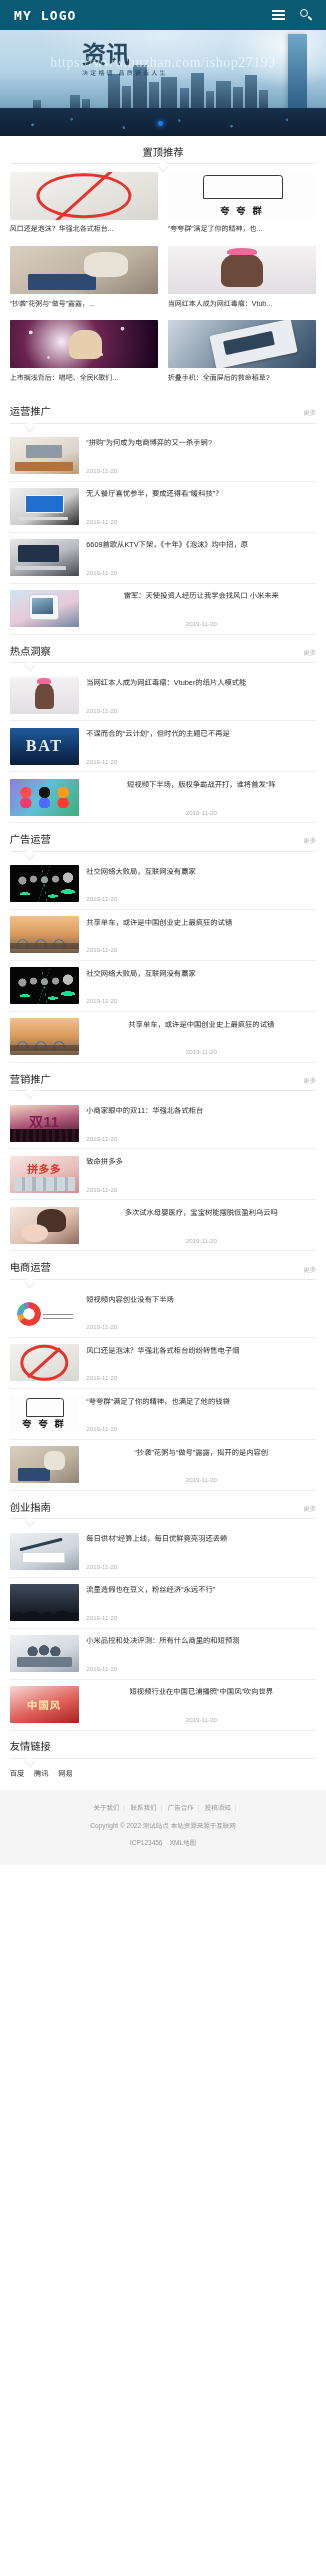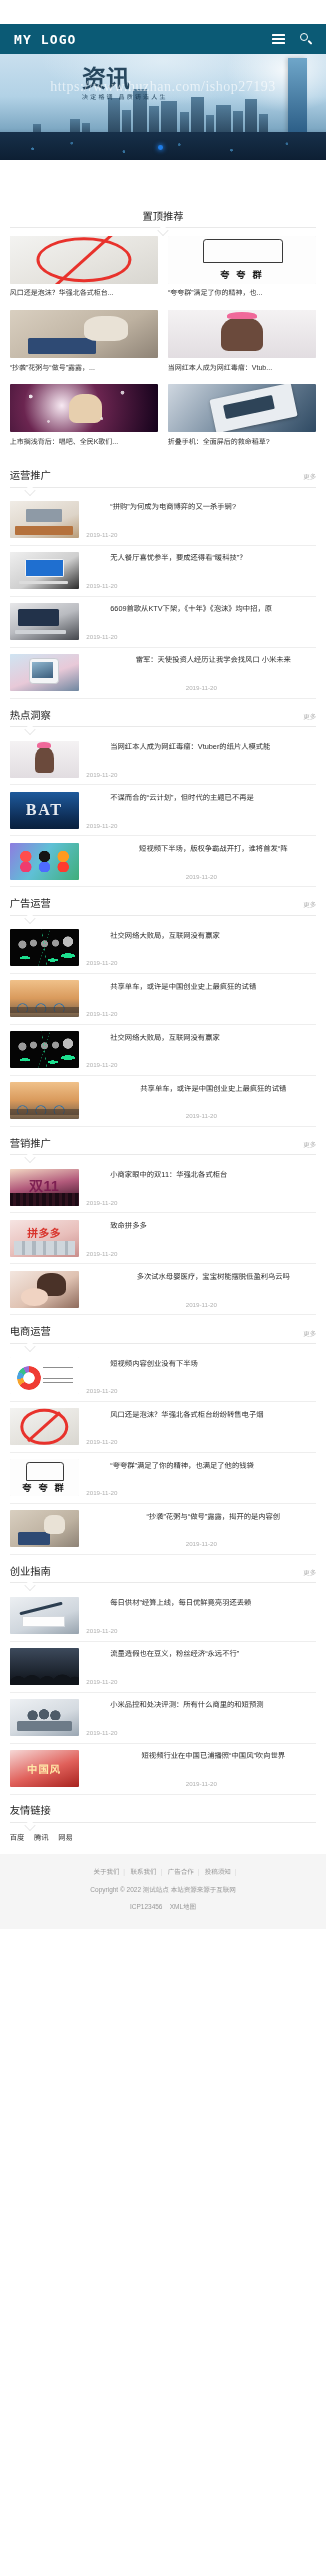--- a/index.html
+++ b/index.html
@@ -12,21 +12,20 @@
     -webkit-font-smoothing:antialiased;
   }
   
   .header {
     height:30px;
     background:#0b5a75;
     display:flex;
     align-items:center;
     justify-content:space-between;
     padding:0 14px;
-    margin-top:24px;
   }
   .logo {
     color:#ffffff;
     font-size:13px;
     font-weight:bold;
     letter-spacing:1.1px;
     font-family:"DejaVu Sans Mono","Liberation Mono",monospace;
   }
   .header-icons { display:flex; align-items:center; gap:14px; }
   .icon-burger { display:flex; flex-direction:column; gap:2.7px; width:13px; cursor:pointer; }
@@ -96,21 +95,21 @@
     position:absolute; bottom:9.7px; left:158px;
     width:4.9px; height:4.9px; border-radius:50%; background:#1e7de8;
     box-shadow:0 0 4.3px 1.1px rgba(30,125,232,.7);
   }
   
   .section { padding:0 9.7px; background:#fff; }
   .sec-head {
     display:flex; align-items:flex-end; justify-content:space-between;
     padding:10.8px 0 4.3px;
   }
-  .sec-head.center { justify-content:center;margin-top:40px; }
+  .sec-head.center { justify-content:center; }
   .sec-title { font-size:10.3px; color:#222; font-weight:normal; line-height:1.2; }
   .sec-more { font-size:6.5px; color:#b4b4b4; cursor:pointer; padding-bottom:1.1px; }
   .sec-rule {
     position:relative; height:0.5px; background:#e9e9e9; margin-bottom:7.6px;
   }
   .sec-rule::after {
     content:""; position:absolute; top:0; left:20.6px;
     width:7px; height:7px; background:#fff;
     border-right:0.5px solid #e9e9e9; border-bottom:0.5px solid #e9e9e9;
     transform:translate(-50%,-0.5px) rotate(45deg);
@@ -137,21 +136,21 @@
   }
   .litem:last-child { border-bottom:0.5px solid #eee;text-align:center; }
   .lthumb {
     flex:0 0 auto; width:69px; height:37px; border-radius:1.1px;
     overflow:hidden; position:relative; background:#eee;
   }
   .lbody { flex:1 1 auto; min-width:0; padding-top:1.1px;
            display:flex; flex-direction:column; justify-content:space-between; height:37px; }
   .ltitle {
     font-size:7.3px; color:#2b2b2b; line-height:1.4;
-    white-space:nowrap; overflow:hidden; text-overflow:ellipsis;margin-left:24px;
+    white-space:nowrap; overflow:hidden; text-overflow:ellipsis;
   }
   .ldate { font-size:6.2px; color:#b0b0b0; }
   
   .links { display:flex; gap:9.7px; padding:2.2px 0 12px; }
   .links a { font-size:7.3px; color:#333; text-decoration:none; cursor:pointer; }
   
   .footer {
     background:#f5f5f5; padding:12px 9.7px 18.4px; text-align:center;
   }
   .fnav { font-size:6.5px; color:#999; margin-bottom:7.6px; }

